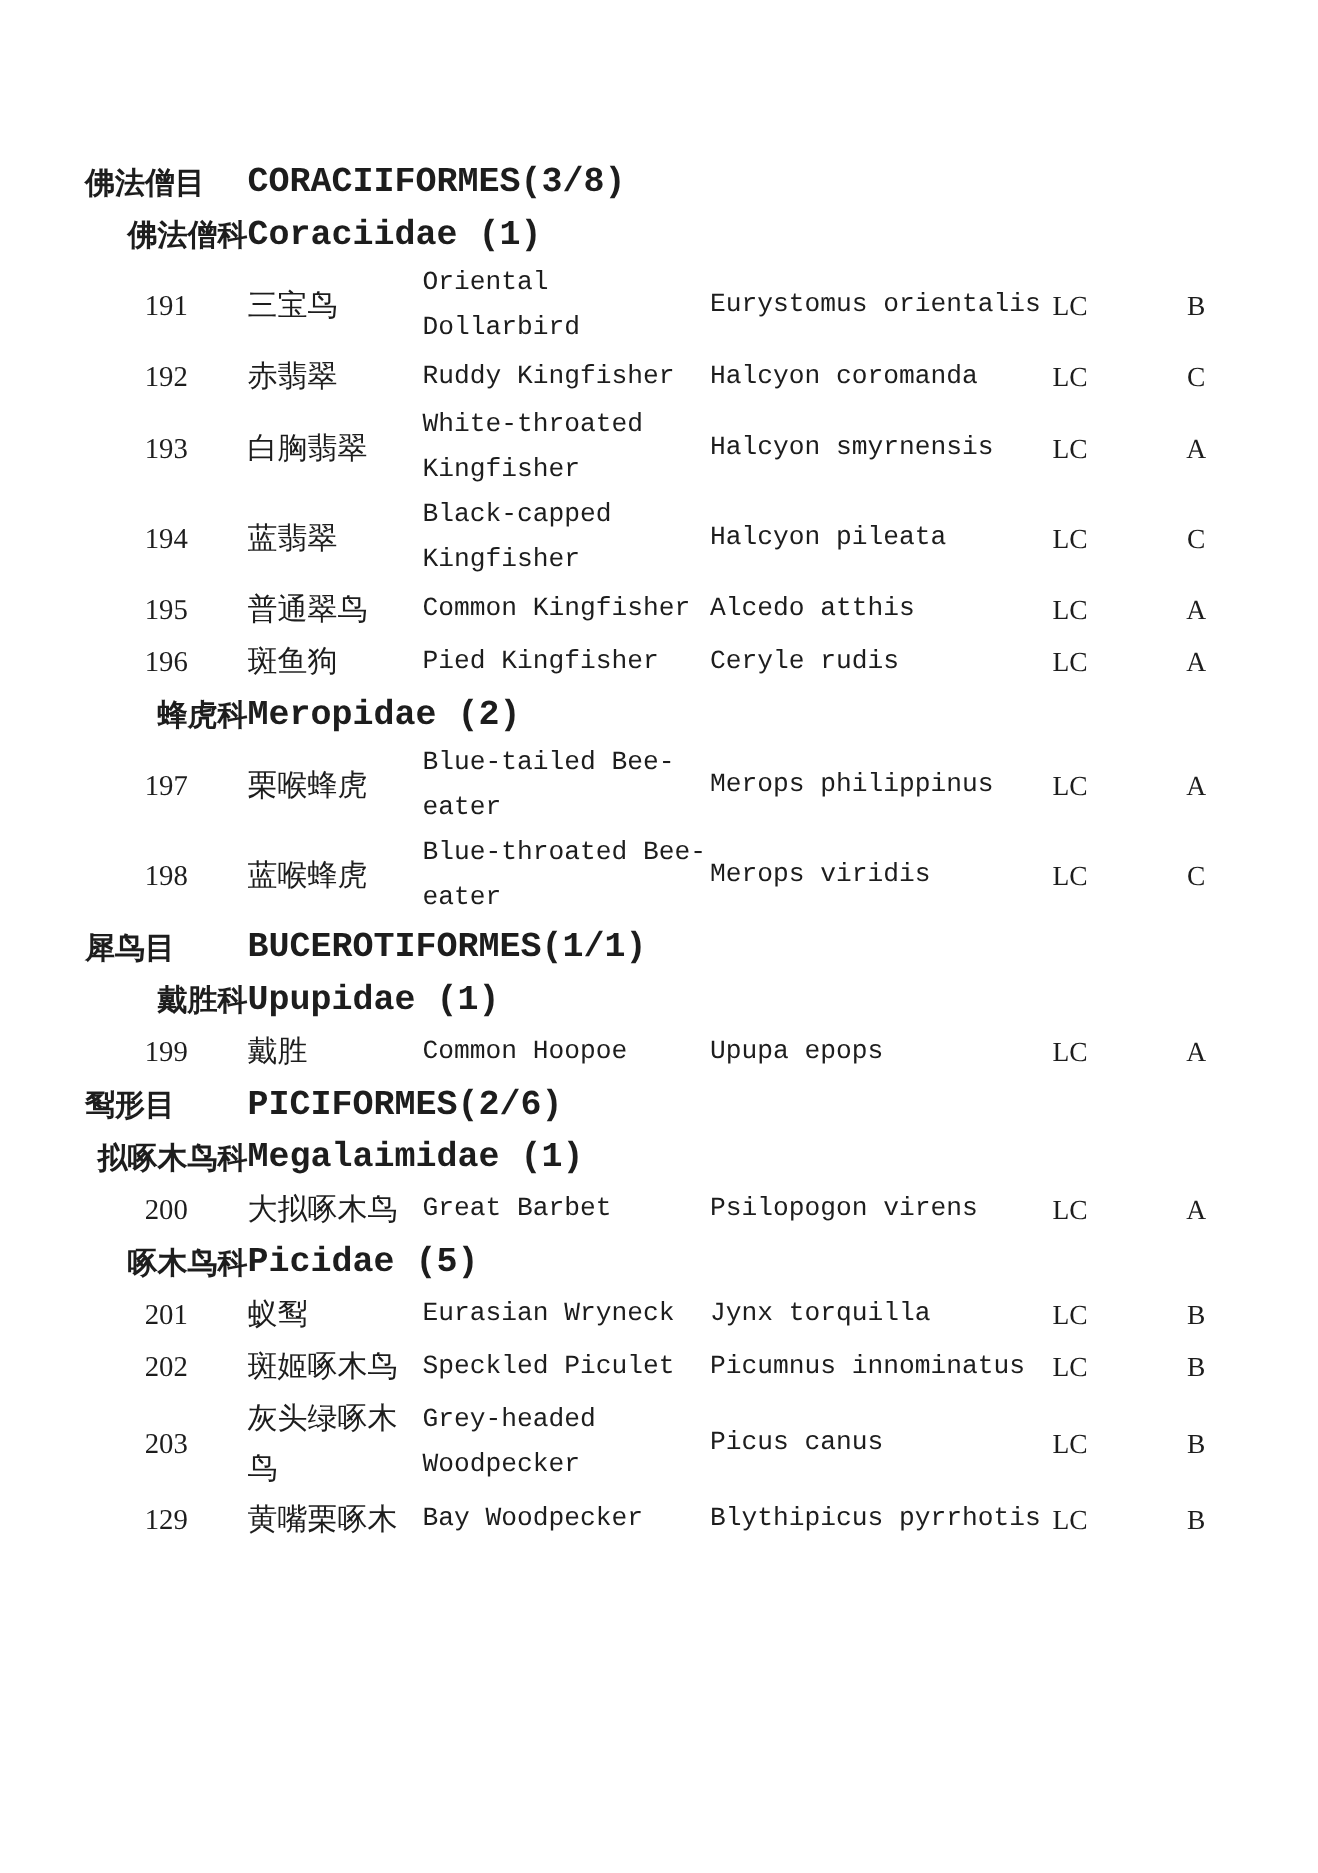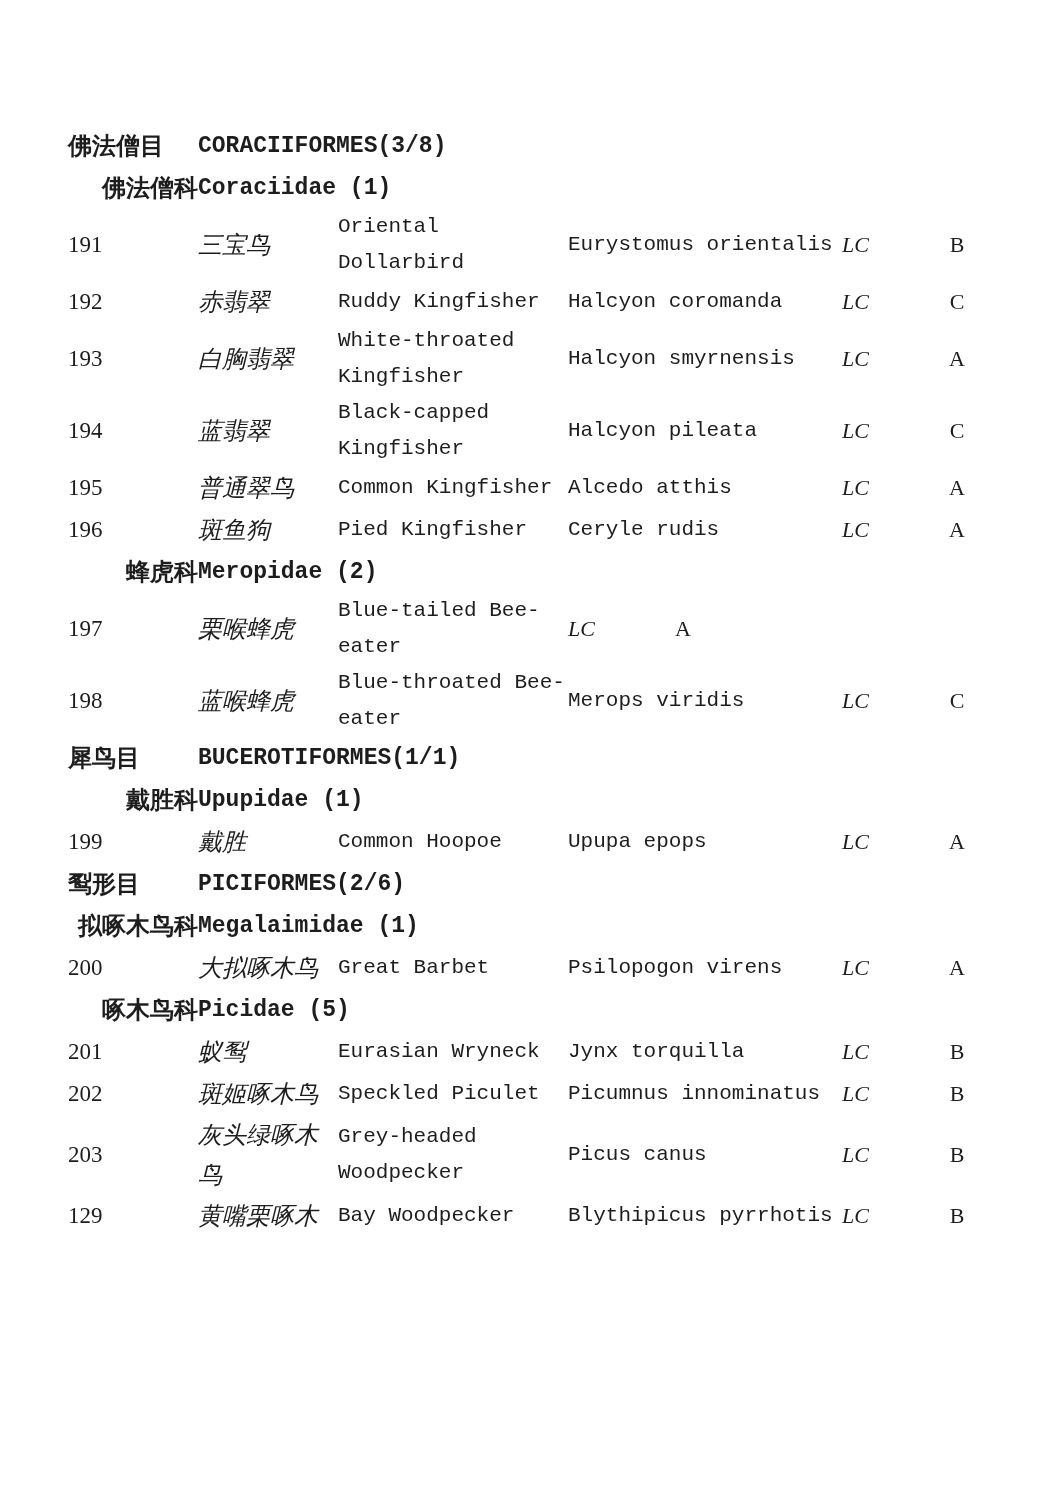--- a/index.html
+++ b/index.html
@@ -15,32 +15,32 @@
     overflow: hidden;
   }
   .row {
     display: flex;
     align-items: center;
     min-height: 42px;
   }
   
   .c-no {
     width: 130px;
+    text-align: center;
     font-family: "Liberation Serif", serif;
     font-size: 23px;
     flex: none;
   }
   .c-cn {
     width: 140px;
     font-size: 24px;
     line-height: 40px;
     font-family: "Liberation Sans", sans-serif;
     flex: none;
     word-break: break-all;
-    font-style: italic;
   }
   .c-en {
     width: 230px;
     font-size: 21px;
     line-height: 36px;
     font-family: "Liberation Mono", monospace;
     flex: none;
     hyphens: none;
   }
   .c-sci {
@@ -48,41 +48,40 @@
     font-size: 21px;
     line-height: 42px;
     font-family: "Liberation Mono", monospace;
     flex: none;
   }
   .c-lc {
     width: 65px;
     font-size: 22px;
     font-family: "Liberation Serif", serif;
     flex: none;
-    font-style: italic;
   }
   .c-code {
     width: 100px;
     text-align: center;
     font-size: 22px;
     font-family: "Liberation Serif", serif;
     flex: none;
   }
   
   .c-label {
     width: 130px;
     font-size: 24px;
     font-weight: bold;
     font-family: Liberation Serif, serif;
     flex: none;
   }
   .row.order .c-label { text-align: left; }
   .row.family .c-label { text-align: right; }
   .c-latin {
-    font-size: 23px;
+    font-size: 28px;
     font-weight: bold;
     font-family: "Liberation Mono", monospace;
     flex: none;
   }
 </style>
 </head>
 <body>
 
 <div class="page">
 
@@ -153,20 +152,21 @@
 
   <div class="row family">
     <span class="c-label">蜂虎科</span>
     <span class="c-latin">Meropidae (2)</span>
   </div>
 
   <div class="row species">
     <span class="c-no">197</span>
     <span class="c-cn">栗喉蜂虎</span>
     <span class="c-en">Blue-tailed Bee-eater</span>
+    <span class="c-sci">Merops philippinus</span>
     <span class="c-lc">LC</span>
     <span class="c-code">A</span>
   </div>
 
   <div class="row species">
     <span class="c-no">198</span>
     <span class="c-cn">蓝喉蜂虎</span>
     <span class="c-en">Blue-throated Bee-eater</span>
     <span class="c-sci">Merops viridis</span>
     <span class="c-lc">LC</span>

